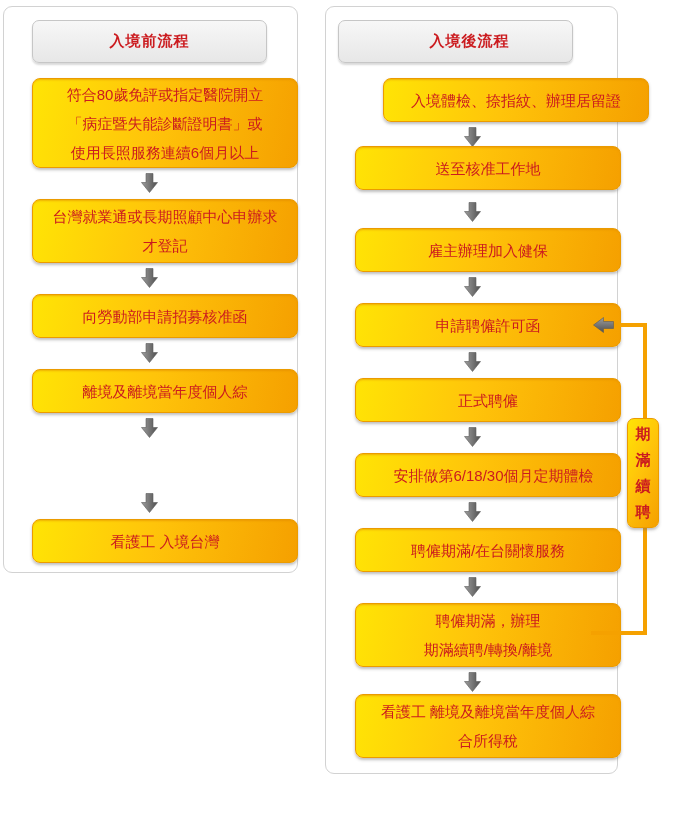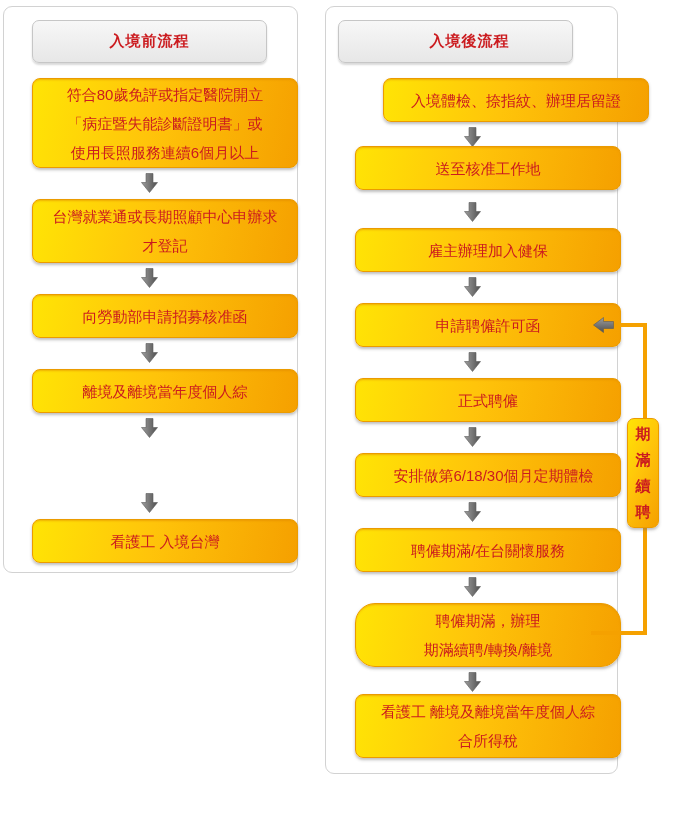--- a/index.html
+++ b/index.html
@@ -194,21 +194,21 @@
       </svg>
     </div>
 
   <div class="flow-box col-r" style="top:528px;height:44px;">聘僱期滿/在台關懷服務</div>
   <div class="arrow arrow-r" style="top:577px;">
     <svg width="17" height="20">
         <use href="#arrowDownShape"></use>
       </svg>
     </div>
 
-  <div class="flow-box col-r" style="top:603px;height:64px;border-radius:20px;">聘僱期滿，辦理
+  <div class="flow-box col-r" style="top:603px;height:64px;">聘僱期滿，辦理
 期滿續聘/轉換/離境</div>
   <div class="arrow arrow-r" style="top:672px;">
     <svg width="17" height="20">
         <use href="#arrowDownShape"></use>
       </svg>
     </div>
 
   <div class="flow-box col-r" style="top:694px;height:64px;">看護工 離境及離境當年度個人綜
 合所得稅</div>
 

